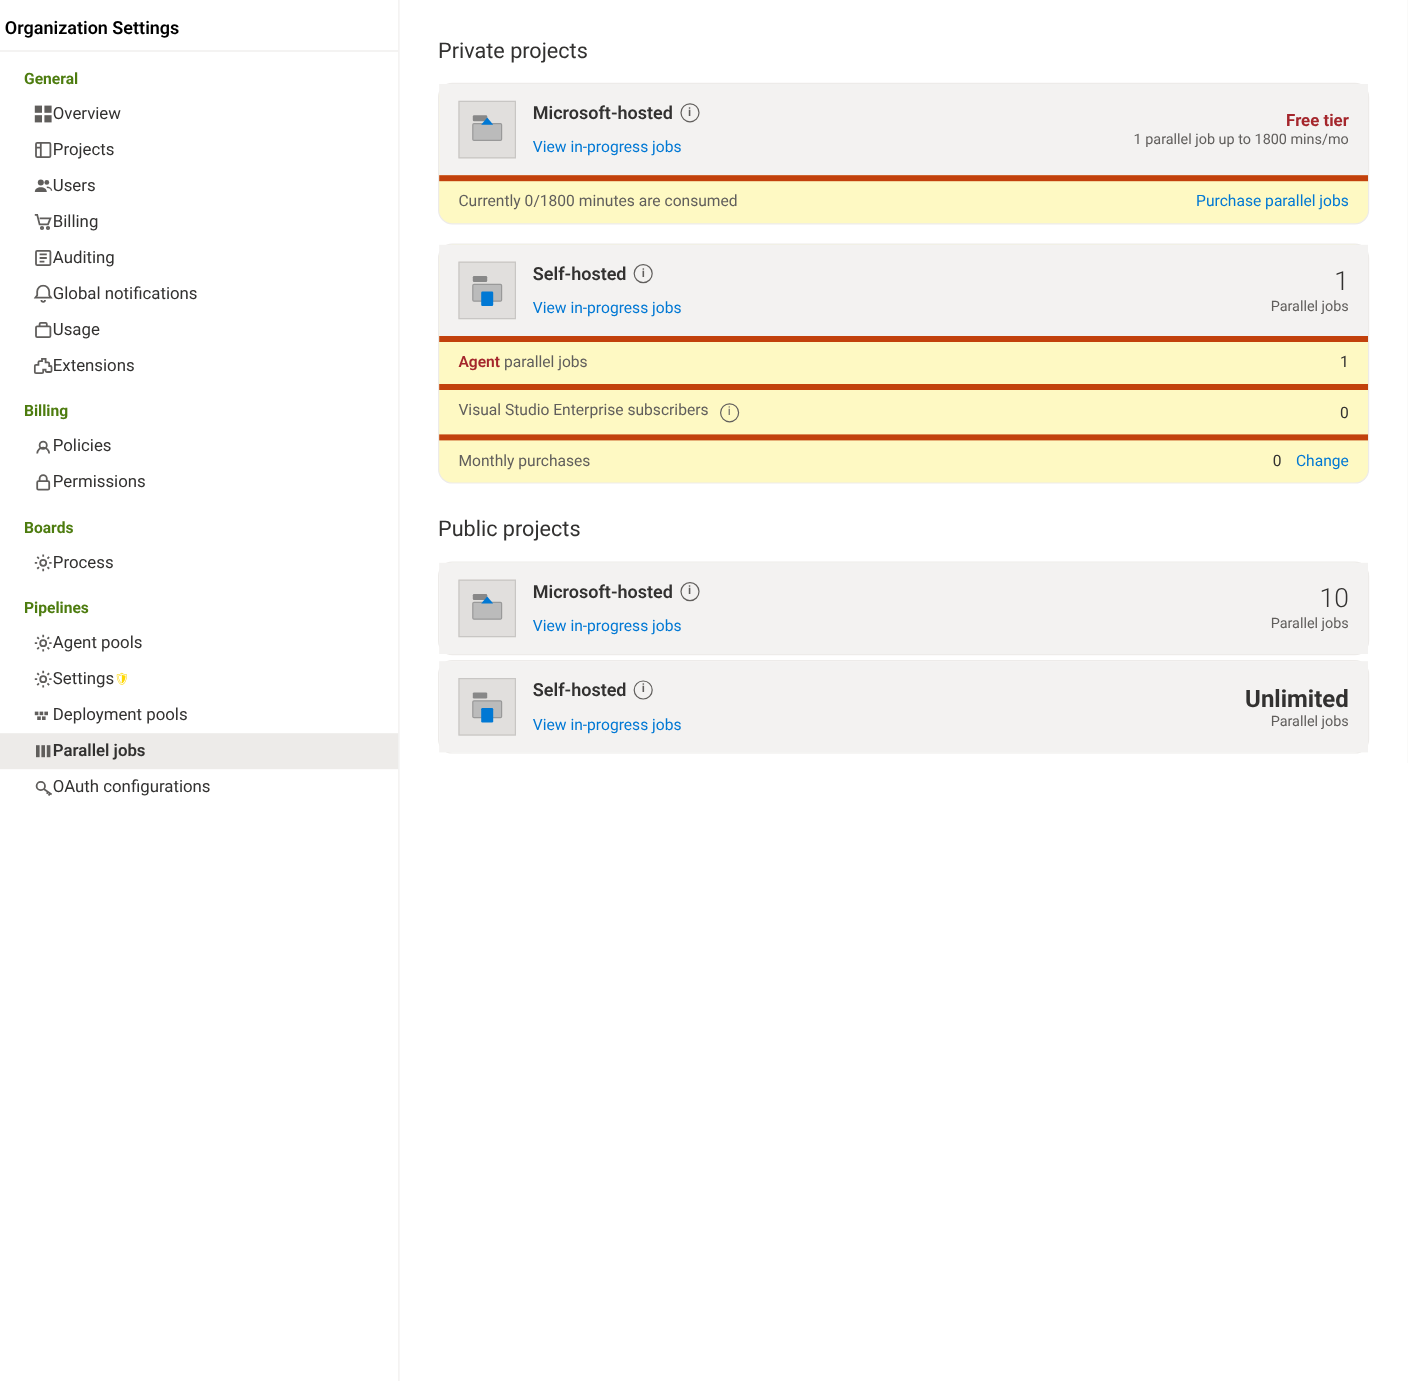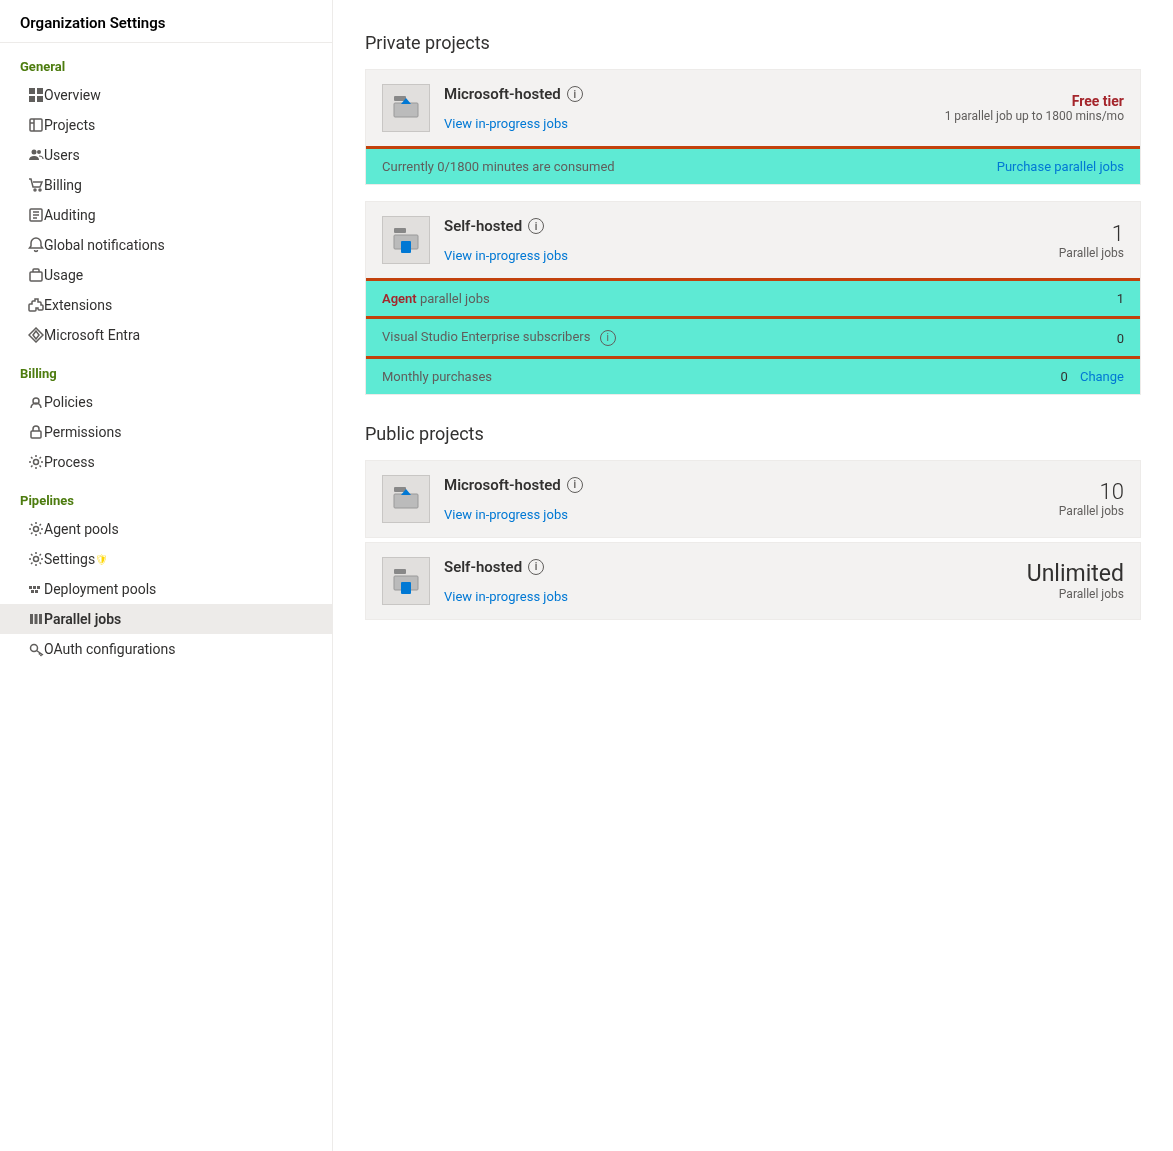--- a/index.html
+++ b/index.html
@@ -20,21 +20,21 @@
       background: #fff;
       border-right: 1px solid #edebe9;
       display: flex;
       flex-direction: column;
       overflow-y: auto;
       overflow-x: hidden;
     }
     .sidebar-title {
       font-size: 15px;
       font-weight: 600;
-      padding: 14px 20px 10px 20px;
+      padding: 14px 20px 10px 4px;
       color: #000;
       border-bottom: 1px solid #edebe9;
     }
     .sidebar-section-label {
       font-size: 13px;
       font-weight: 700;
       color: #4d7c0f;
       padding: 16px 20px 6px 20px;
     }
     .sidebar-item {
@@ -82,23 +82,23 @@
       font-size: 18px;
       font-weight: 400;
       color: #323130;
       margin-bottom: 16px;
       margin-top: 8px;
     }
 
     
     .card {
       border: 1px solid #edebe9;
-      border-radius: 0;
+      border-radius: 12px;
       margin-bottom: 4px;
-      background: #5eead4;
+      background: #fef9c3;
     }
     .card-header {
       display: flex;
       align-items: center;
       padding: 14px 16px;
       background: #f3f2f1;
     }
     .card-icon {
       width: 48px;
       height: 48px;
@@ -154,21 +154,21 @@
     .free-tier-desc {
       font-size: 12px;
       color: #605e5c;
     }
 
     
     .data-row {
       display: flex;
       align-items: flex-end;
       padding: 10px 16px;
-      border-top: 3px solid #c2410c;
+      border-top: 5px solid #c2410c;
     }
     .data-row-label {
       flex: 1;
       color: #605e5c;
       font-size: 13px;
     }
     .data-row-label .free-text {
       color: #a4262c;
       font-weight: 600;
     }
@@ -292,29 +292,20 @@
 
   <div class="sidebar-item">
     <span class="sidebar-icon">
       <svg viewBox="0 0 16 16" fill="none" stroke="currentColor" stroke-width="1.5">
           <path d="M7 2v2H5a1 1 0 0 0-1 1v2H2a1 1 0 0 0-1 1v5a1 1 0 0 0 1 1h5a1 1 0 0 0 1-1v-2h2v1a1 1 0 0 0 1 1h3a1 1 0 0 0 1-1V9a1 1 0 0 0-1-1h-1V6a1 1 0 0 0-1-1h-2V2z"></path>
         </svg>
     </span>
     <span>Extensions</span>
   </div>
 
-  <div class="sidebar-item">
-    <span class="sidebar-icon">
-      <svg viewBox="0 0 16 16" fill="none" stroke="currentColor" stroke-width="1.5">
-          <path d="M8 1L1 8l7 7 7-7z"></path>
-          <path d="M8 4L5 8l3 4 3-4z"></path>
-        </svg>
-    </span>
-    <span>Microsoft Entra</span>
-  </div>
 
   <div class="sidebar-section-label">Billing</div>
 
   <div class="sidebar-item">
     <span class="sidebar-icon">
       <svg viewBox="0 0 16 16" fill="none" stroke="currentColor" stroke-width="1.5">
           <circle cx="8" cy="7" r="3"></circle>
           <path d="M3 14a5 5 0 0 1 10 0"></path>
         </svg>
     </span>
@@ -324,20 +315,21 @@
   <div class="sidebar-item">
     <span class="sidebar-icon">
       <svg viewBox="0 0 16 16" fill="none" stroke="currentColor" stroke-width="1.5">
           <rect x="3" y="7" width="10" height="7" rx="1"></rect>
           <path d="M5 7V5a3 3 0 0 1 6 0v2"></path>
         </svg>
     </span>
     <span>Permissions</span>
   </div>
 
+  <div class="sidebar-section-label">Boards</div>
 
   <div class="sidebar-item">
     <span class="sidebar-icon">
       <svg viewBox="0 0 16 16" fill="none" stroke="currentColor" stroke-width="1.5">
           <circle cx="8" cy="8" r="2.5"></circle>
           <path d="M8 1v2M8 13v2M1 8h2M13 8h2M3.05 3.05l1.41 1.41M11.54 11.54l1.41 1.41M3.05 12.95l1.41-1.41M11.54 4.46l1.41-1.41"></path>
         </svg>
     </span>
     <span>Process</span>
   </div>
@@ -508,19 +500,19 @@
         </svg>
       </div>
       <div class="card-title-area">
         <div class="card-title">
           <span>Self-hosted</span>
           <span class="info-circle">i</span>
         </div>
         <a class="card-link">View in-progress jobs</a>
       </div>
       <div class="card-value-area">
-        <div class="card-value-main" style="font-size:23px;font-weight:400;">Unlimited</div>
+        <div class="card-value-main" style="font-size:20px;font-weight:700;">Unlimited</div>
         <div class="card-value-label">Parallel jobs</div>
       </div>
     </div>
   </div>
 
 </main>
 
 </body></html>

